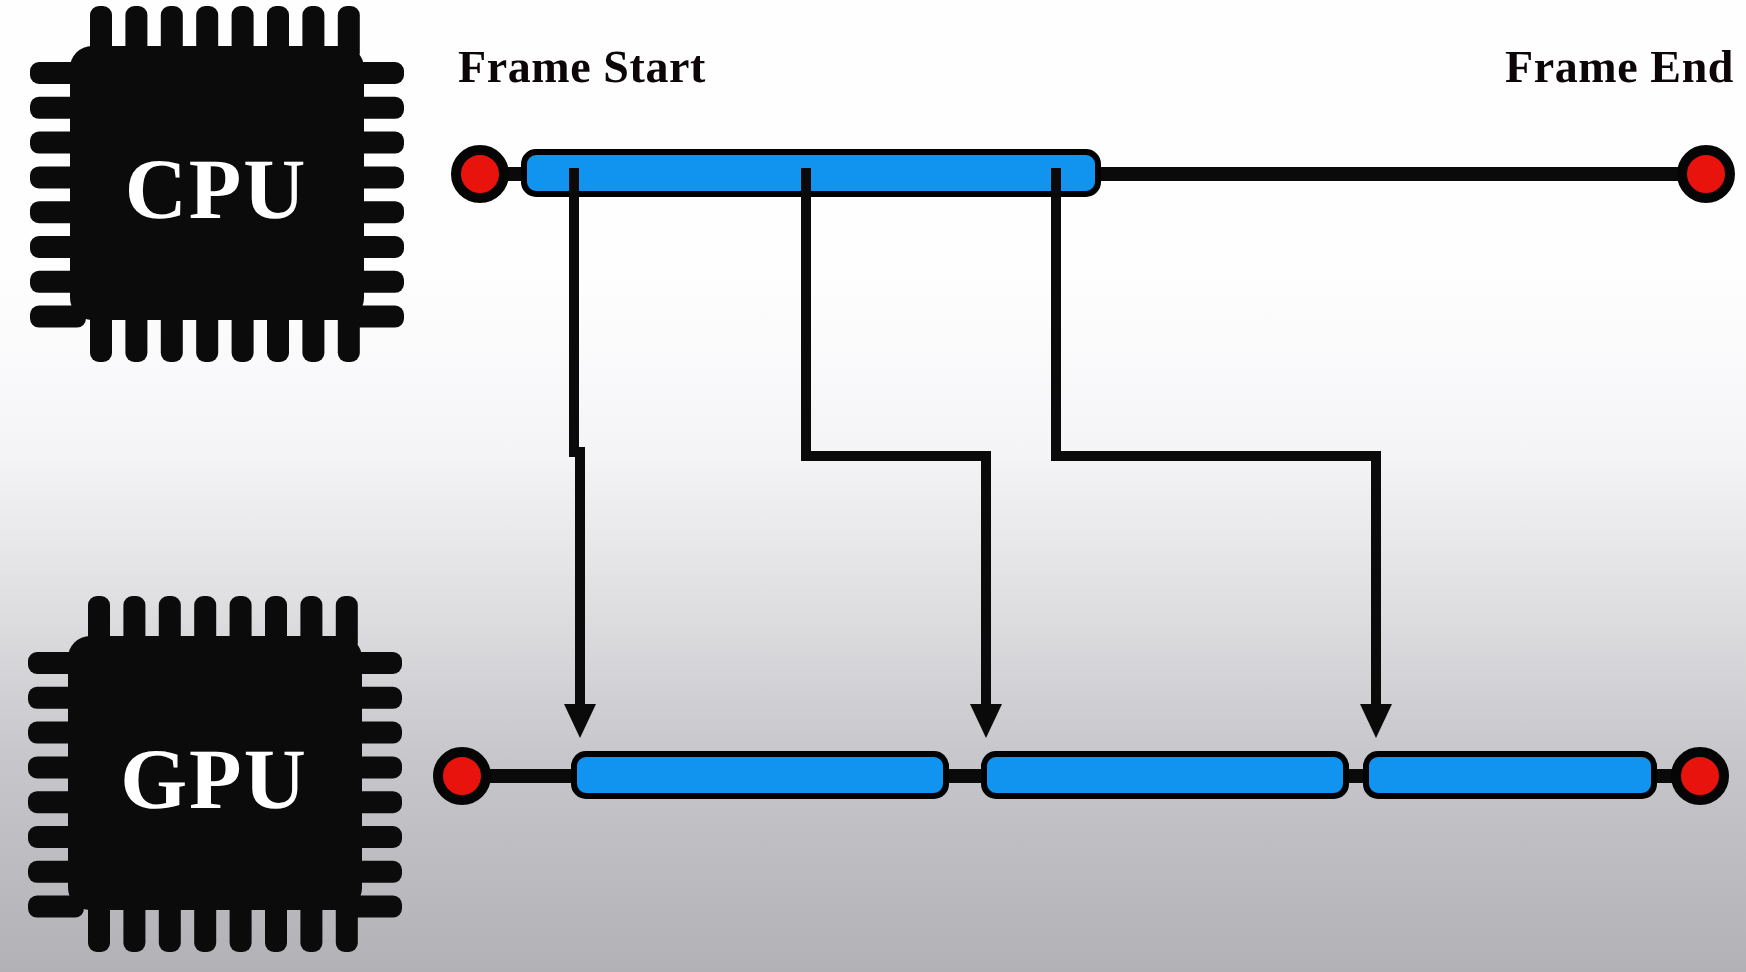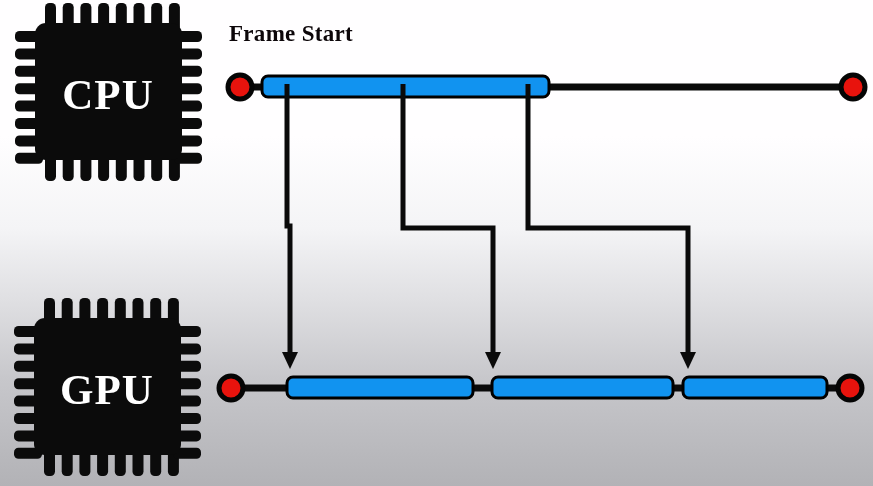--- a/index.html
+++ b/index.html
@@ -53,20 +53,21 @@
   .marker{fill:var(--marker-fill);stroke:var(--marker-stroke);stroke-width:5;}
   .arrow-line{stroke:var(--line-stroke);stroke-width:5;fill:none;stroke-linejoin:miter;}
   .arrow-head{fill:var(--line-stroke);stroke:none;}
 </style>
 </head>
 <body>
 
 <div class="canvas">
 
   <div class="frame-label start">Frame Start</div>
+  <div class="frame-label end">Frame End</div>
 
   <svg width="873" height="486" viewBox="0 0 873 486">
     <defs>
       <g id="hpins">
         <rect x="30" y="0" width="11" height="28" rx="4.5"></rect>
         <rect x="47.7" y="0" width="11" height="28" rx="4.5"></rect>
         <rect x="65.4" y="0" width="11" height="28" rx="4.5"></rect>
         <rect x="83.1" y="0" width="11" height="28" rx="4.5"></rect>
         <rect x="100.8" y="0" width="11" height="28" rx="4.5"></rect>
         <rect x="118.5" y="0" width="11" height="28" rx="4.5"></rect>

